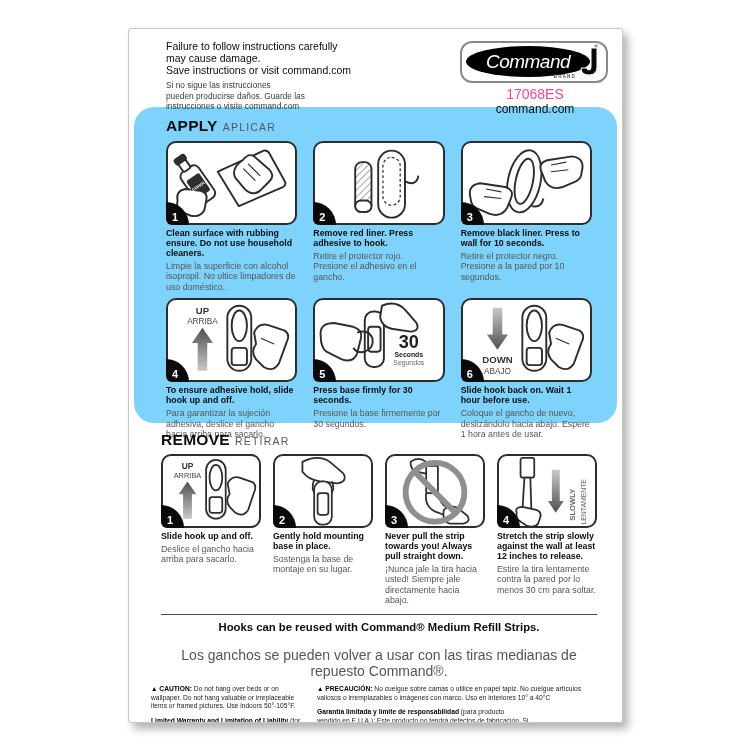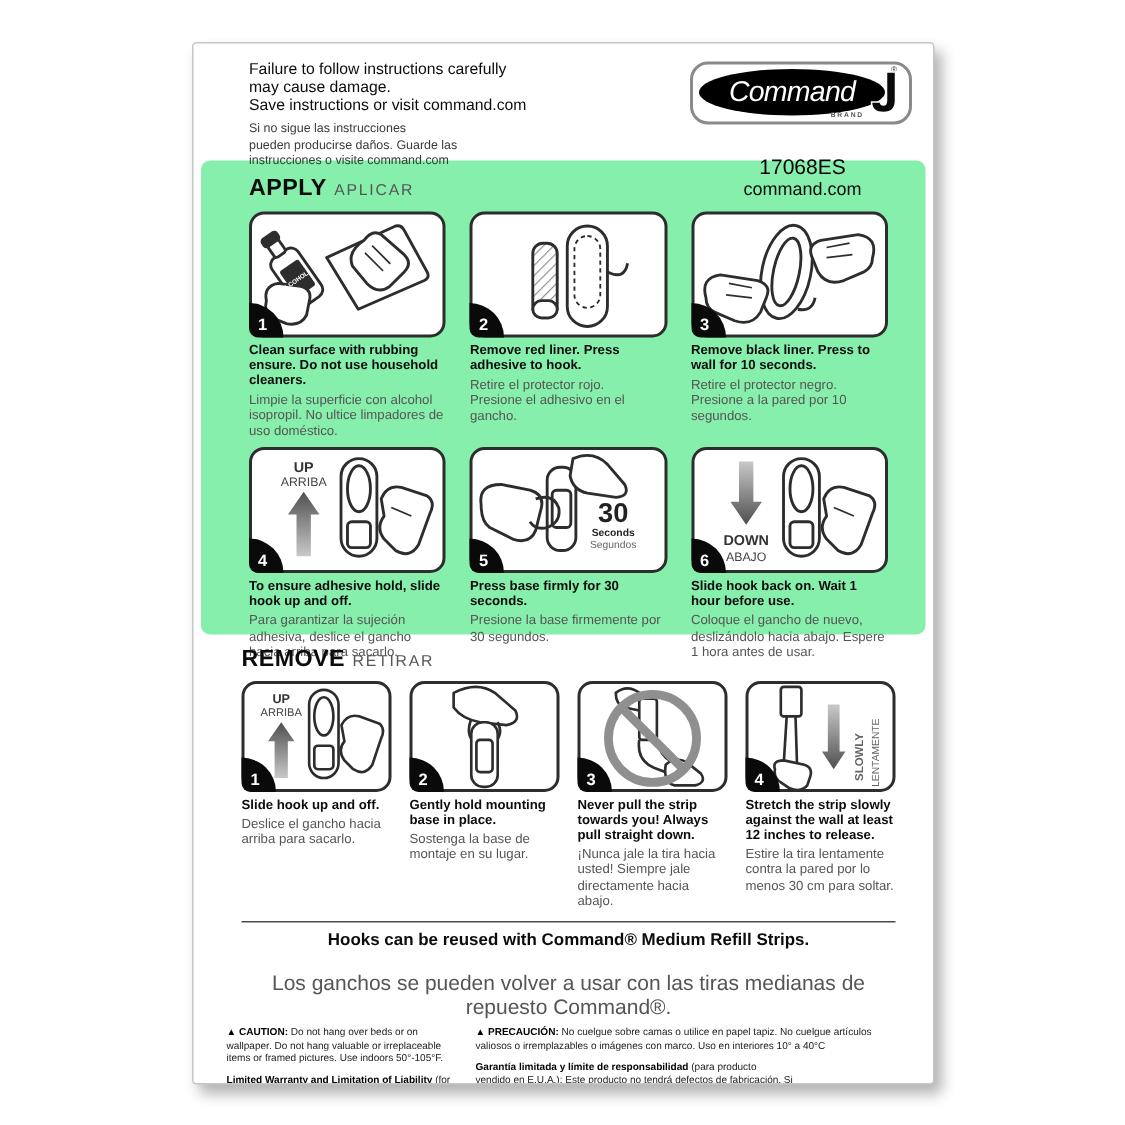--- a/index.html
+++ b/index.html
@@ -13,24 +13,24 @@
   .warn-en{font-weight:normal;font-size:10.5px;line-height:1.12;white-space:pre-line;color:#0c0c0c}
   .warn-es{font-size:8.3px;line-height:1.28;white-space:pre-line;color:#3a3a3a;margin-top:4px}
   .logo-wrap{width:150px;text-align:center;flex:none}
   .logo-box{position:relative;width:148px;height:42px;border:2px solid #8a8a8a;border-radius:12px;background:#fff}
   .logo-oval{position:absolute;left:4px;top:3px;width:124px;height:31px;background:#000;border-radius:50%;
              color:#fff;font-style:italic;font-weight:normal;font-size:19px;letter-spacing:-.5px;
              display:flex;align-items:center;justify-content:center}
   .logo-reg{position:absolute;right:8px;top:1px;font-size:5.5px;color:#333}
   .logo-brand{position:absolute;right:30px;bottom:2px;font-size:4.5px;letter-spacing:1.2px;color:#555;font-weight:bold}
   .logo-hook{position:absolute;right:2px;top:4px}
-  .model{font-size:14px;margin-top:20px;color:#000000}
+  .model{font-size:14px;margin-top:3px;color:#ec4899}
   .site{font-size:12px;color:#0c0c0c}
   
-  .sec-gray{margin:0 5px;background:#86efac;border-radius:6px;padding:10px 25px 8px 32px;height:316px}
+  .sec-gray{margin:0 5px;background:#7dd3fc;border-radius:20px;padding:10px 25px 8px 32px;height:316px}
   .sec-white{padding:8px 25px 0 32px}
   .sec-title{font-size:15.5px;font-weight:bold;letter-spacing:.3px;color:#0c0c0c}
   .sec-title .sub{font-size:10.5px;font-weight:normal;color:#555;letter-spacing:1.2px;margin-left:5px}
   .grid3{display:grid;grid-template-columns:repeat(3,1fr);column-gap:16px;row-gap:6px;margin-top:6px}
   .grid4{display:grid;grid-template-columns:repeat(4,1fr);column-gap:12px;margin-top:5px}
   .stepbox{position:relative;height:84px;background:#fff;border:2px solid #2d2d2d;border-radius:10px}
   .stepbox.sm{height:74px}
   .badge{position:absolute;left:-2px;bottom:-2px;width:23px;height:23px;background:#0a0a0a;
          border-top-right-radius:100%;border-bottom-left-radius:6px;color:#fff;font-weight:bold;font-size:11px;
          display:flex;align-items:flex-end;padding:0 0 2px 6px}

